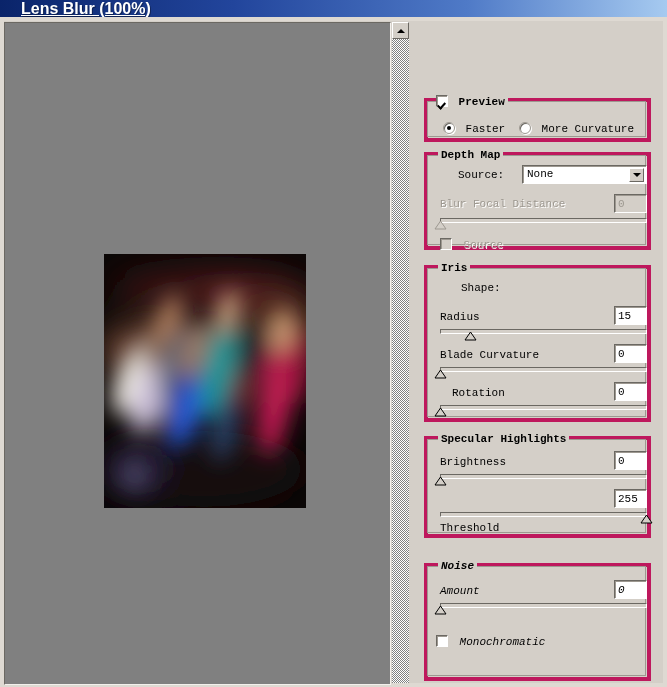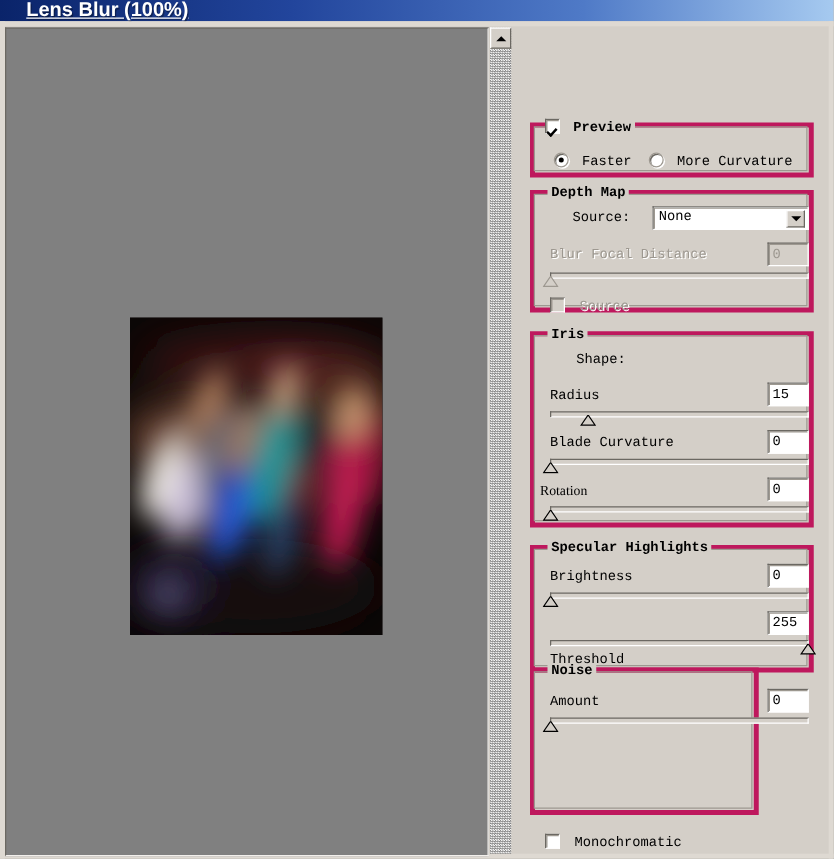--- a/index.html
+++ b/index.html
@@ -287,21 +287,21 @@
       <div class="tf" style="position:absolute;left:186px;top:75px;width:33px;">0</div>
       <div class="sl" style="left:12px;top:98px;width:207px;">
         <div class="track"></div>
         <div class="thumbwrap" style="left:-6px;">
           <svg width="13" height="9">
               <polygon points="6.5,0 12,8 1,8" fill="#d4cfc8" stroke="#000" stroke-width="1"></polygon>
             </svg>
         </div>
       </div>
 
-      <div class="lbl" style="position:absolute;left:4px;top:118px;font-family:Liberation Serif, serif;">Rotation</div>
+      <div class="lbl" style="position:absolute;left:24px;top:118px;">Rotation</div>
       <div class="tf" style="position:absolute;left:186px;top:113px;width:33px;">0</div>
       <div class="sl" style="left:12px;top:136px;width:207px;">
         <div class="track"></div>
         <div class="thumbwrap" style="left:-6px;">
           <svg width="13" height="9">
               <polygon points="6.5,0 12,8 1,8" fill="#d4cfc8" stroke="#000" stroke-width="1"></polygon>
             </svg>
         </div>
       </div>
     </div>
@@ -323,34 +323,34 @@
       <div class="sl" style="left:12px;top:72px;width:207px;">
         <div class="track"></div>
         <div class="thumbwrap" style="left:200px;">
           <svg width="13" height="9">
               <polygon points="6.5,0 12,8 1,8" fill="#d4cfc8" stroke="#000" stroke-width="1"></polygon>
             </svg>
         </div>
       </div>
     </div>
 
-    <div class="gb" style="left:12px;top:512px;width:183px;height:118px;">
+    <div class="gb" style="left:12px;top:541px;width:227px;height:118px;font-style:italic;">
       <div class="gbt">Noise</div>
       <div class="lbl" style="position:absolute;left:12px;top:18px;text-align:right;">Amount</div>
       <div class="tf" style="position:absolute;left:186px;top:13px;width:33px;">0</div>
       <div class="sl" style="left:12px;top:36px;width:207px;">
         <div class="track"></div>
         <div class="thumbwrap" style="left:-6px;">
           <svg width="13" height="9">
               <polygon points="6.5,0 12,8 1,8" fill="#d4cfc8" stroke="#000" stroke-width="1"></polygon>
             </svg>
         </div>
       </div>
 
     </div>
 
-    <div style="position:absolute;left:24px;top:645px;">
+    <div style="position:absolute;left:24px;top:613px;font-style:italic;">
       <span class="cb"></span>
       <span class="lbl" style="margin-left:5px;">Monochromatic</span>
     </div>
 
   </div>
 </div>
 
 </body></html>

